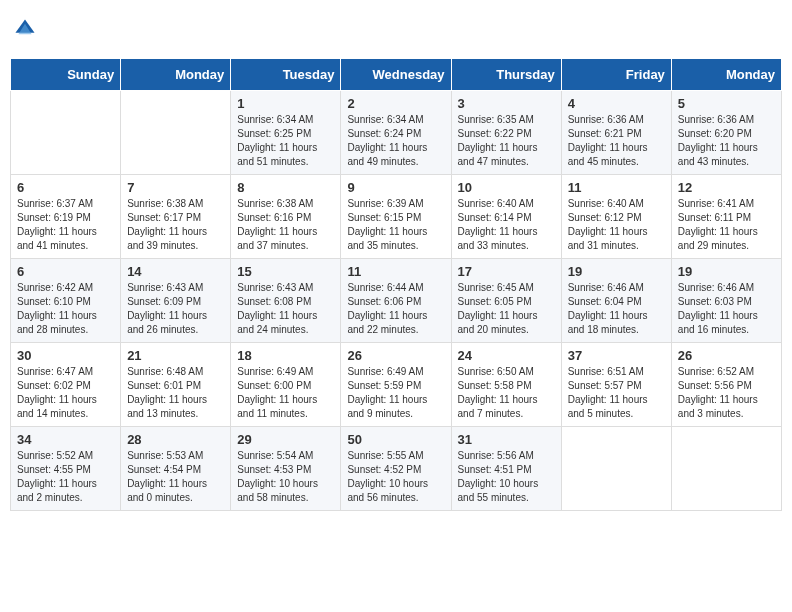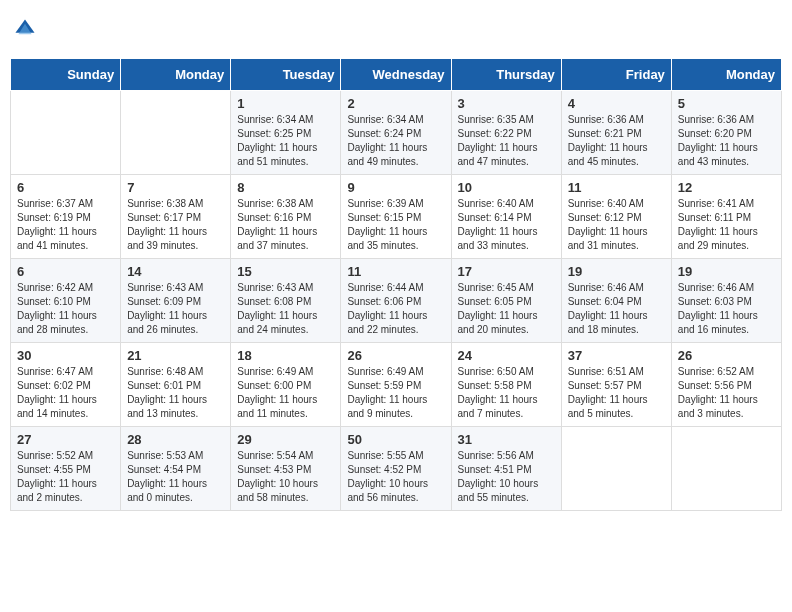--- a/index.html
+++ b/index.html
@@ -233,21 +233,21 @@
           <span class="day-number">37</span>
           <div class="cell-info">Sunrise: 6:51 AM<br>Sunset: 5:57 PM<br>Daylight: 11 hours and 5 minutes.</div>
         </td>
         <td>
           <span class="day-number">26</span>
           <div class="cell-info">Sunrise: 6:52 AM<br>Sunset: 5:56 PM<br>Daylight: 11 hours and 3 minutes.</div>
         </td>
       </tr>
       <tr>
         <td>
-          <span class="day-number">27</span>
+          <span class="day-number">34</span>
           <div class="cell-info">Sunrise: 5:52 AM<br>Sunset: 4:55 PM<br>Daylight: 11 hours and 2 minutes.</div>
         </td>
         <td>
           <span class="day-number">28</span>
           <div class="cell-info">Sunrise: 5:53 AM<br>Sunset: 4:54 PM<br>Daylight: 11 hours and 0 minutes.</div>
         </td>
         <td>
           <span class="day-number">29</span>
           <div class="cell-info">Sunrise: 5:54 AM<br>Sunset: 4:53 PM<br>Daylight: 10 hours and 58 minutes.</div>
         </td>

